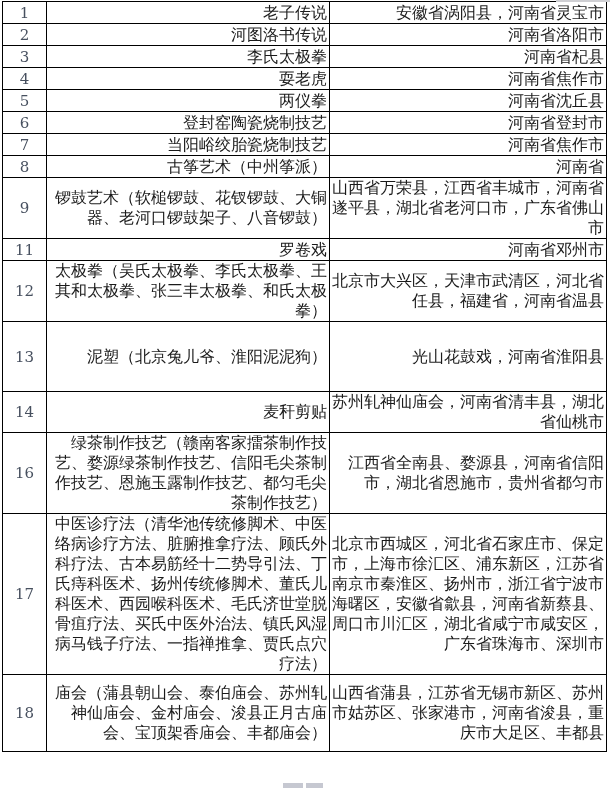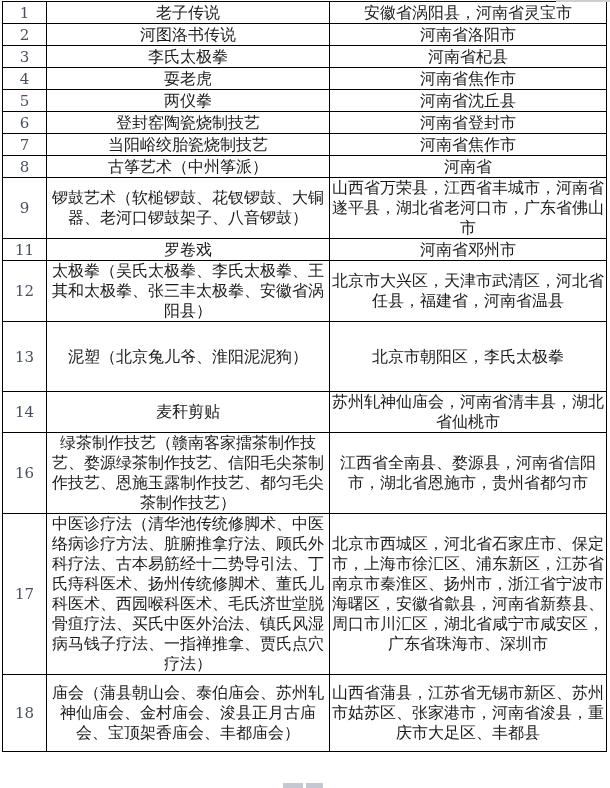--- a/index.html
+++ b/index.html
@@ -36,21 +36,21 @@
   }
   .heritage-table td.num-cell {
     text-align: center;
     font-family: "DejaVu Serif", serif;
     font-size: 15px;
     color: #47505f;
     padding: 0;
   }
   .heritage-table td.name-cell,
   .heritage-table td.loc-cell {
-    text-align: center;
+    text-align: right;
   }
   
   .heritage-table tbody tr { height: 22px; }
   .heritage-table tbody tr:nth-child(9)  { height: 61px; }
   .heritage-table tbody tr:nth-child(11) { height: 35px; }
   .heritage-table tbody tr:nth-child(12) { height: 70px; }
   .heritage-table tbody tr:nth-child(13) { height: 30px; margin-top: 20px; }
   .heritage-table tbody tr:nth-child(14) { height: 50px; }
   .heritage-table tbody tr:nth-child(15) { height: 27px; }
   .heritage-table tbody tr:nth-child(16) { height: 77px; }
@@ -140,27 +140,27 @@
       <td class="name-cell">锣鼓艺术（软槌锣鼓、花钗锣鼓、大铜器、老河口锣鼓架子、八音锣鼓）</td>
       <td class="loc-cell">山西省万荣县，江西省丰城市，河南省遂平县，湖北省老河口市，广东省佛山市</td>
     </tr>
         <tr>
       <td class="num-cell">11</td>
       <td class="name-cell">罗卷戏</td>
       <td class="loc-cell">河南省邓州市</td>
     </tr>
         <tr>
       <td class="num-cell">12</td>
-      <td class="name-cell">太极拳（吴氏太极拳、李氏太极拳、王其和太极拳、张三丰太极拳、安徽省涡阳县）</td>
+      <td class="name-cell">太极拳（吴氏太极拳、李氏太极拳、王其和太极拳、张三丰太极拳、和氏太极拳）</td>
       <td class="loc-cell">北京市大兴区，天津市武清区，河北省任县，福建省，河南省温县</td>
     </tr>
         <tr>
       <td class="num-cell">13</td>
       <td class="name-cell">泥塑（北京兔儿爷、淮阳泥泥狗）</td>
-      <td class="loc-cell">北京市朝阳区，李氏太极拳</td>
+      <td class="loc-cell">光山花鼓戏，河南省淮阳县</td>
     </tr>
         <tr>
       <td class="num-cell">14</td>
       <td class="name-cell">麦秆剪贴</td>
       <td class="loc-cell">苏州轧神仙庙会，河南省清丰县，湖北省仙桃市</td>
     </tr>
         <tr>
       <td class="num-cell">16</td>
       <td class="name-cell">绿茶制作技艺（赣南客家擂茶制作技艺、婺源绿茶制作技艺、信阳毛尖茶制作技艺、恩施玉露制作技艺、都匀毛尖茶制作技艺）</td>
       <td class="loc-cell">江西省全南县、婺源县，河南省信阳市，湖北省恩施市，贵州省都匀市</td>

